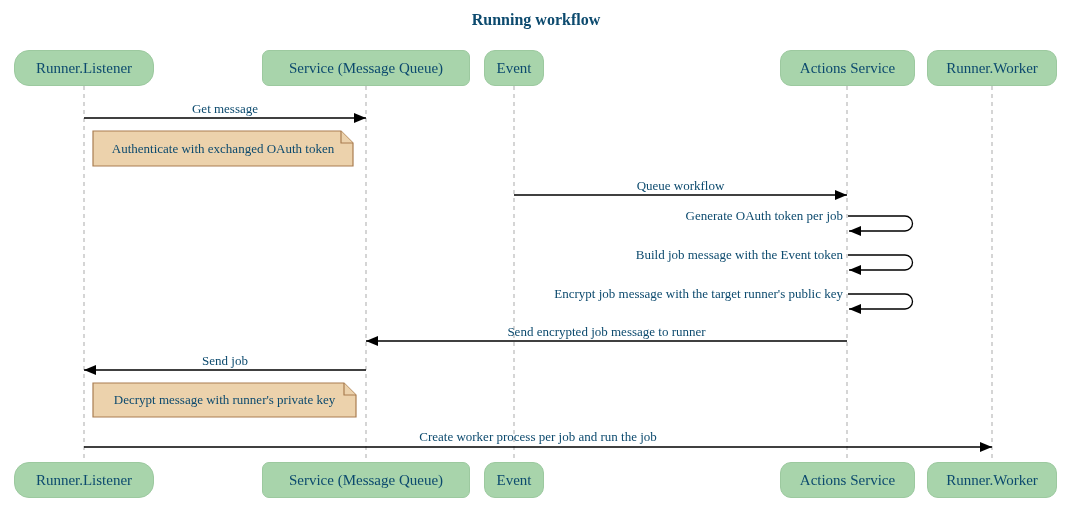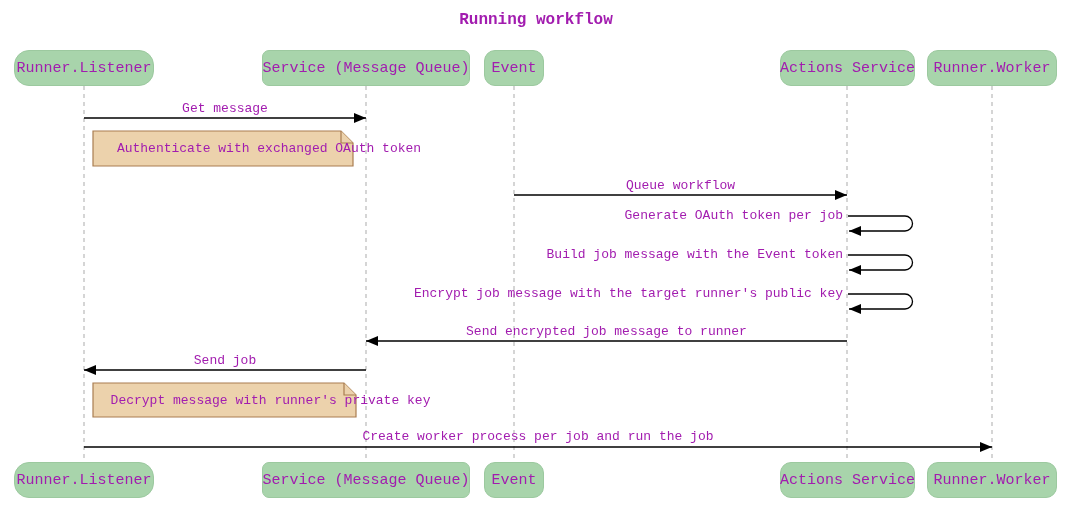--- a/index.html
+++ b/index.html
@@ -1,18 +1,18 @@
 <!DOCTYPE html>
 <html style="--participant-fill: #a8d4ab; --participant-border: #9cc99f; --note-fill: #ecd2ac; --note-border: #a97d50; --lifeline: #ababab; --arrow: #000000;"><head>
 <meta charset="utf-8">
 <style>
   html,body{margin:0;padding:0;background:#fff;}
   .diagram{
     position:relative;width:1072px;height:523px;background:#fff;
-    font-family:Liberation Mono, monospace;color:#a21caf;overflow:hidden;
+    font-family:Liberation Serif, serif;color:#0c4a6e;overflow:hidden;
   }
   .title{
     position:absolute;left:0;top:11px;width:1072px;text-align:center;
     font-size:16px;font-weight:bold;
   }
   .svg-layer{position:absolute;left:0;top:0;width:1072px;height:523px;}
   .lifeline{stroke:var(--lifeline,#aaa);stroke-width:1;stroke-dasharray:4 4;fill:none;}
   .msg-line{stroke:var(--arrow,#000);stroke-width:1.3;fill:none;}
   .note-shape{fill:var(--note-fill,#ecd2ac);stroke:var(--note-border,#a97d50);stroke-width:1.2;}
   .note-fold{fill:var(--note-fill,#ecd2ac);stroke:var(--note-border,#a97d50);stroke-width:1.2;stroke-linejoin:round;}
@@ -21,21 +21,21 @@
     border:1px solid var(--participant-border,#9cc99f);border-radius:11px;
     display:flex;align-items:center;justify-content:center;
     font-size:15px;box-sizing:border-box;white-space:nowrap;
   }
   .msg-label{
     position:absolute;font-size:13px;text-align:center;white-space:nowrap;height:16px;line-height:16px;
   }
   .msg-label.right{text-align:right;}
   .note-text{
     position:absolute;font-size:13px;text-align:center;white-space:nowrap;
-    display:flex;align-items:center;justify-content:center;padding-left:46px;
+    display:flex;align-items:center;justify-content:center;
   }
   
   .p0{left:14px;width:140px;border-radius:15px;}
   .p1{left:262px;width:208px;border-radius:7px;}
   .p2{left:484px;width:60px;}
   .p3{left:780px;width:135px;}
   .p4{left:927px;width:130px;}
   .row-top{top:50px;}
   .row-bottom{top:462px;}
 </style>

